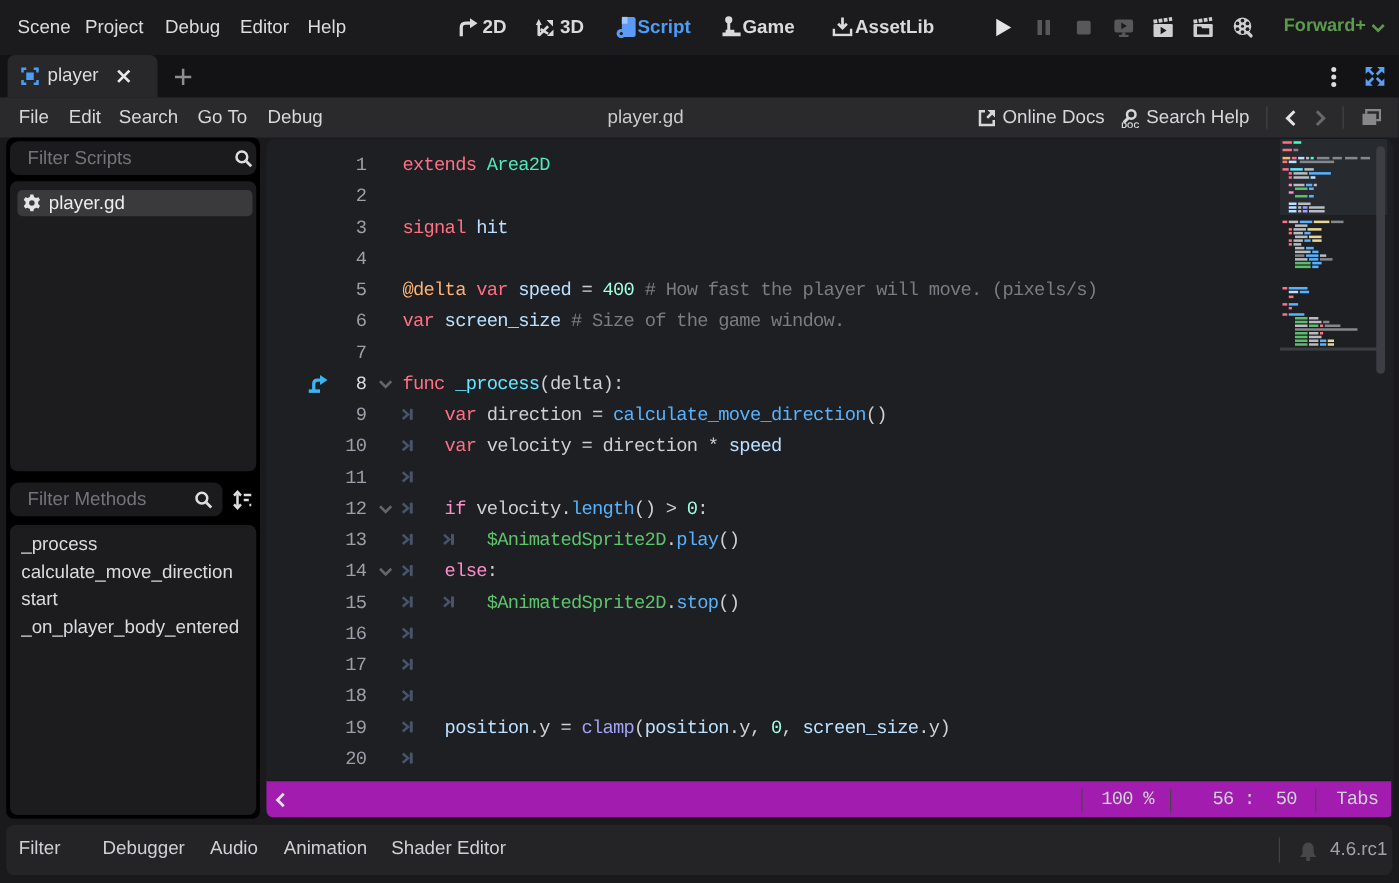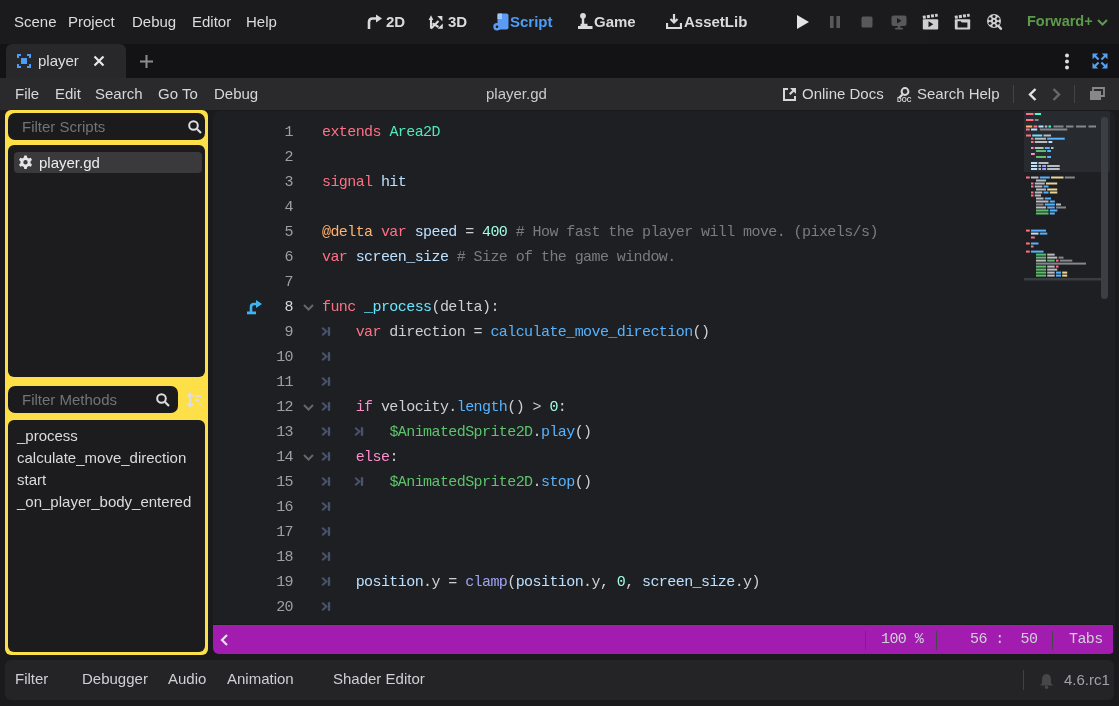--- a/index.html
+++ b/index.html
@@ -1,21 +1,21 @@
 <!DOCTYPE html>
 <html><head><meta charset="utf-8">
 <style>
 *{margin:0;padding:0;box-sizing:border-box}
 html,body{width:1119px;height:706px;overflow:hidden;background:#1a1a1c}
 body{font-family:"Liberation Sans",sans-serif;position:relative}
 .abs{position:absolute}
 #topbar{left:0;top:0;width:928px;height:44px;background:#1b1b1d}
 #tabstrip{left:0;top:44px;width:1119px;height:34px;background:#131315}
 #menurow{left:0;top:78px;width:1119px;height:32px;background:#2a2a2d}
-#sidebar{left:5px;top:110px;width:203px;height:545px;background:#fde047;border-radius:6px}
+#sidebar{left:5px;top:110px;width:203px;height:545px;background:#000000;border-radius:6px}
 #codepanel{left:213px;top:111px;width:902px;height:543px;background:#1d1f22;border-radius:8px 8px 6px 6px;overflow:hidden}
 #bottompanel{left:5px;top:660px;width:1109px;height:40px;background:#242427;border-radius:6px}
 .menu{color:#dcdcde;font-size:15px;line-height:44px}
 .m2{color:#d6d7d9;font-size:15px;line-height:32px}
 .ws{font-weight:bold;color:#d9dadc;font-size:15px}
 .wsb{color:#4b9df7}
 .in{background:#1b1b1d;border-radius:7px}
 .ph{color:#737478;font-size:15px}
 
 #code{position:absolute;left:0;top:9px;width:800px}
@@ -265,20 +265,21 @@
 <div class="line" style="top:175px">
         <span class="ln" style="color:#d8dade">8</span>
         <span class="ct"><span class="kw">func</span> <span class="fd">_process</span>(delta):</span>
       </div>
 <div class="line" style="top:200px">
         <span class="ln">9</span>
         <span class="ct">    <span class="kw">var</span> direction = <span class="fn">calculate_move_direction</span>()</span>
       </div>
 <div class="line" style="top:225px">
         <span class="ln">10</span>
+        <span class="ct">    <span class="kw">var</span> velocity = direction * <span class="mem">speed</span></span>
       </div>
 <div class="line" style="top:250px">
         <span class="ln">11</span>
       </div>
 <div class="line" style="top:275px">
         <span class="ln">12</span>
         <span class="ct">    <span class="cf">if</span> velocity.<span class="fn">length</span>() &gt; <span class="num">0</span>:</span>
       </div>
 <div class="line" style="top:300px">
         <span class="ln">13</span>
@@ -509,20 +510,20 @@
 <span class="abs st" style="left:757px">56 :  50</span>
 <div class="abs sep" style="left:839px"></div>
 <span class="abs st" style="left:856px">Tabs</span>
 </div>
 </div>
 <div class="abs" id="bottompanel">
 <span class="abs bt" style="left:10px">Filter</span>
 <span class="abs bt" style="left:77px">Debugger</span>
 <span class="abs bt" style="left:163px">Audio</span>
 <span class="abs bt" style="left:222px">Animation</span>
-<span class="abs bt" style="left:328px">Shader Editor</span>
+<span class="abs bt" style="left:308px">Shader Editor</span>
 <div class="abs" style="left:1018px;top:10px;width:1px;height:20px;background:#424245"></div>
 <svg class="abs" style="left:1034px;top:13px" width="15" height="16" viewBox="0 0 15 16">
       <path d="M7.5 1 Q12 1 12 7 L12 10 L14 12.5 L1 12.5 L3 10 L3 7 Q3 1 7.5 1 Z" fill="#47474a"></path>
       <circle cx="7.5" cy="14.2" r="1.8" fill="#47474a"></circle>
     </svg>
 <span class="abs" style="left:1059px;top:11px;font-size:15px;color:#9fa2a6">4.6.rc1</span>
 </div>
 
 </body></html>

